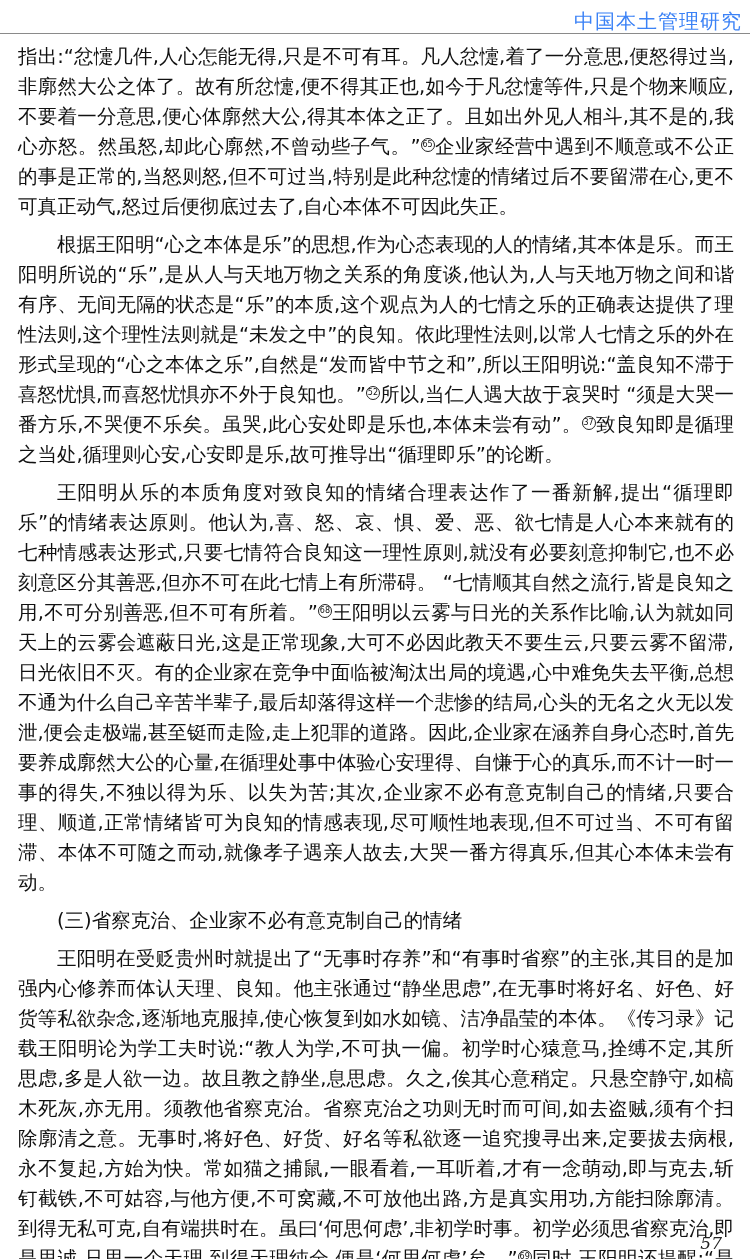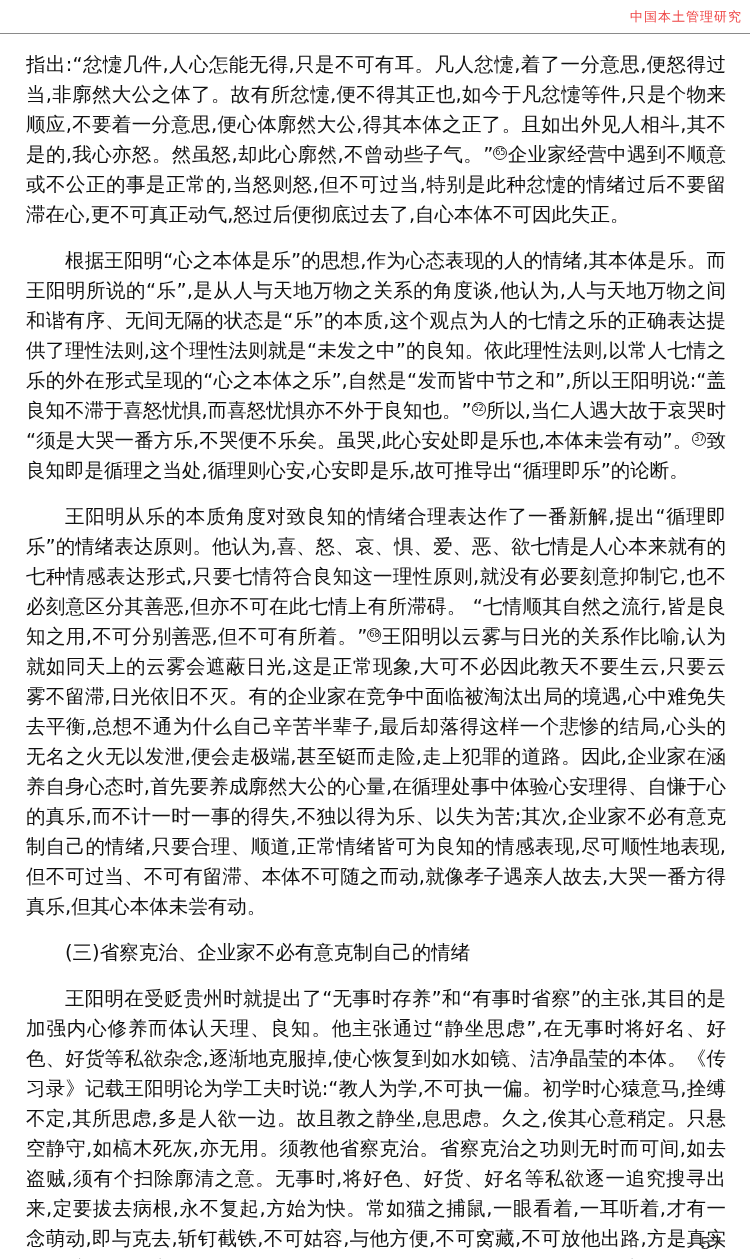--- a/index.html
+++ b/index.html
@@ -15,41 +15,41 @@
     overflow: hidden;
     font-family: "DejaVu Sans", sans-serif;
     color: #111111;
   }
   .page-header {
     position: absolute;
     top: 8px;
     left: 10px;
     right: 8px;
     text-align: right;
-    font-size: 13px;
+    font-size: 20px;
     letter-spacing: 1px;
-    color: #ef4444;
+    color: #3b82f6;
   }
   .header-rule {
     position: absolute;
     top: 33px;
     left: 0;
     right: 0;
     height: 0;
     border-top: 1.5px solid #8a8a8a;
   }
   .article-body {
     position: absolute;
     top: 33px;
     left: 10px;
     right: 8px;
     padding-top: 1px;
   }
   .para {
-    margin: 16px;
+    margin: 8px;
     font-size: 19.5px;
     line-height: 30px;
     text-align: justify;
     text-justify: inter-ideograph;
     letter-spacing: 0px;
     color: #111111;
     word-break: break-all;
   }
   .para.indent { text-indent: 2em; }
   .fnref {
@@ -68,20 +68,21 @@
     font-family: "DejaVu Sans", sans-serif;
     color: #111111;
   }
   .page-number {
     position: absolute;
     right: 28px;
     bottom: 6px;
     font-family: "DejaVu Serif", "Liberation Serif", serif;
     font-size: 17px;
     color: #222222;
+    font-style: italic;
   }
 </style>
 </head>
 <body>
 
 <div class="page">
 
   <div class="page-header">中国本土管理研究</div>
 
   <div class="header-rule"></div>

